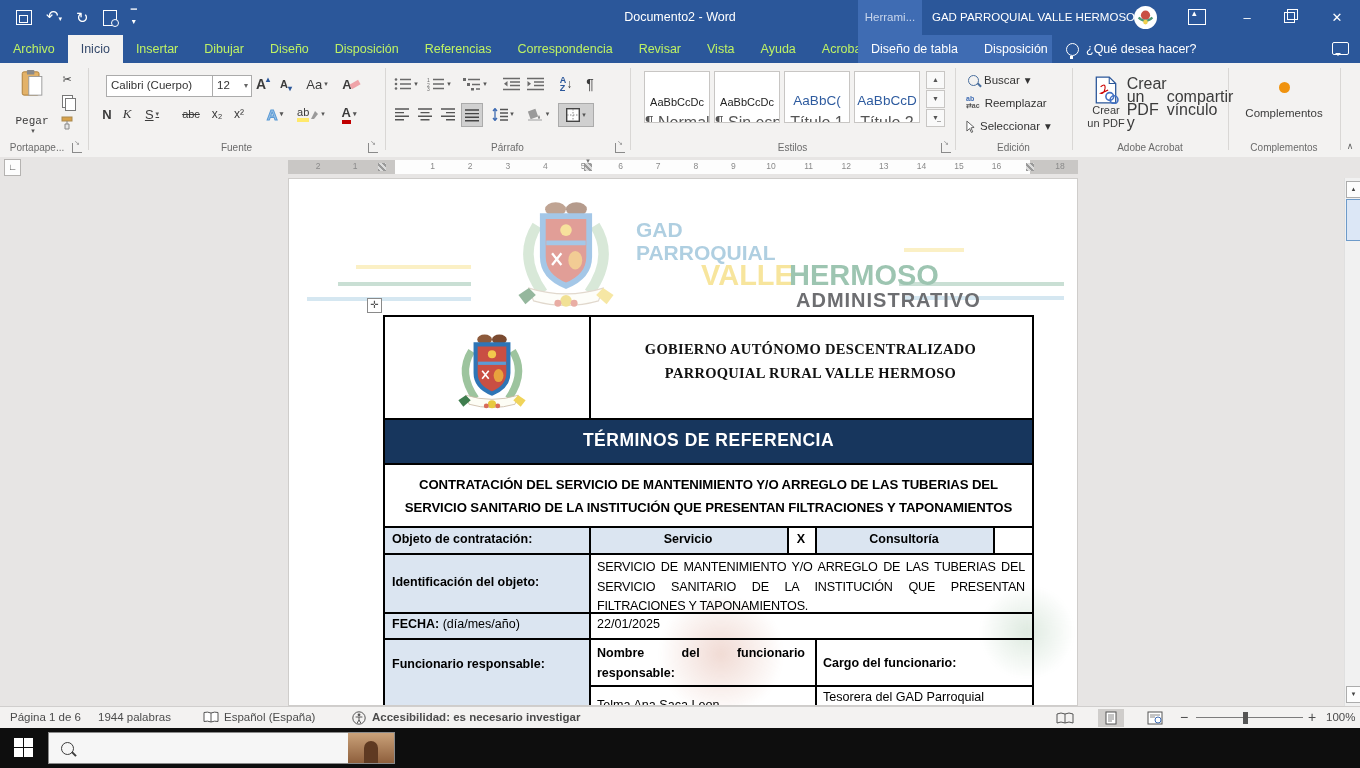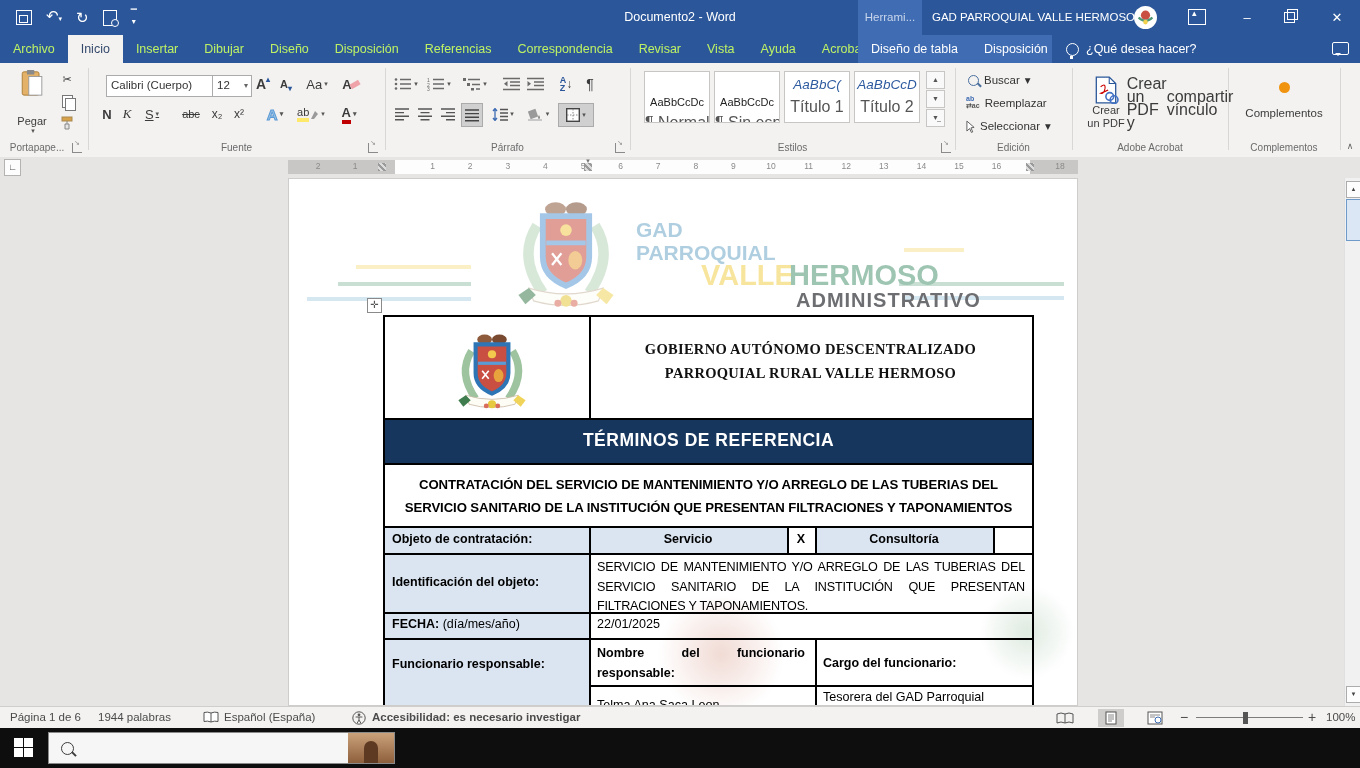--- a/index.html
+++ b/index.html
@@ -36,21 +36,21 @@
   .launcher{position:absolute;top:80px;width:9px;height:9px;border-left:1px solid #8a8a8a;border-bottom:1px solid #8a8a8a;}
   .launcher:after{content:"↘";position:absolute;left:1px;top:-4px;font-size:7px;color:#8a8a8a;}
   .combo{position:absolute;height:20px;background:#fff;border:1px solid #ababab;font-size:11.5px;line-height:19px;padding:0 4px;color:#333;}
   .combo .cv{position:absolute;right:3px;top:0;font-size:8px;color:#666;}
   .btn{position:absolute;display:flex;align-items:center;justify-content:center;color:#3b3b3b;}
   .btn .cv{font-size:7px;color:#555;margin-left:2px;}
   .toggled{background:#d0d0d0;border:1px solid #ababab;}
   .stylecard{width:64px;height:50px;background:#fff;border:1px solid #c8c6c4;margin-right:4px;text-align:center;overflow:hidden;}
   .stylecard .samp{display:block;font-size:11px;margin-top:24px;color:#222;white-space:nowrap;}
   .stylecard .lab{display:block;font-size:16px;color:#555;margin-top:6px;white-space:nowrap;}
-  .stylecard.heading .samp{color:#2e5b9f;font-size:13.5px;margin-top:5px;font-style:italic;}
+  .stylecard.heading .samp{color:#2e5b9f;font-size:13.5px;margin-top:21px;}
   .sbtn{width:17px;height:16px;border:1px solid #c8c6c4;background:#f9f9f9;text-align:center;line-height:15px;font-size:7px;color:#555;}
   .smallrow{position:absolute;display:flex;align-items:center;gap:5px;font-size:11.5px;color:#333;white-space:nowrap;}
   .mag{width:9px;height:9px;border:1.6px solid #4a6f9e;border-radius:50%;position:relative;display:inline-block;}
   .mag:after{content:"";position:absolute;left:8px;top:8px;width:5px;height:1.6px;background:#4a6f9e;transform:rotate(45deg);}
   .pic svg{display:block;}
   
   .rulerrow{left:0;top:157px;width:1360px;height:21px;background:#e7e5e4;}
   .tabsel{position:absolute;left:4px;top:2px;width:15px;height:15px;background:#fdfdfd;border:1px solid #b5b3b1;color:#555;font-size:9px;line-height:14px;text-align:center;}
   .rulerbar{position:absolute;left:288px;top:3px;width:790px;height:14px;background:#c9c7c5;}
   .rulerwhite{position:absolute;left:107px;top:0;width:635px;height:14px;background:#fdfdfd;}
@@ -154,21 +154,21 @@
       <span class="gsep" style="left:1072px;"></span>
       <span class="gsep" style="left:1228px;"></span>
       <span class="gsep" style="left:1340px;"></span>
 
     <div class="btn" style="left:10px;top:6px;width:44px;height:66px;flex-direction:column;">
       <svg width="25" height="30" viewBox="0 0 26 30">
           <rect x="2" y="3" width="18" height="25" rx="2" fill="#e3b268" stroke="#a97b35"></rect>
           <rect x="7" y="1" width="8" height="5" rx="1" fill="#8a8a8a"></rect>
           <rect x="9" y="8" width="14" height="20" fill="#fff" stroke="#999"></rect>
         </svg>
-      <span style="font-size:11px;margin-top:18px;">Pegar</span>
+      <span style="font-size:11px;margin-top:18px;font-family:Liberation Mono, monospace;">Pegar</span>
       <span class="cv">▾</span>
     </div>
     <div class="btn" style="left:57px;top:8px;width:20px;height:16px;">✂</div>
     <div class="btn" style="left:57px;top:30px;width:20px;height:16px;">
         <span style="position:relative;width:9px;height:11px;border:1.2px solid #777;background:#fff;display:inline-block;">
           <span style="position:absolute;left:2px;top:2px;width:9px;height:11px;border:1.2px solid #777;background:#fff;"></span>
         </span>
       </div>
     <div class="btn" style="left:57px;top:52px;width:20px;height:16px;">
         <svg width="14" height="14" viewBox="0 0 14 14">

